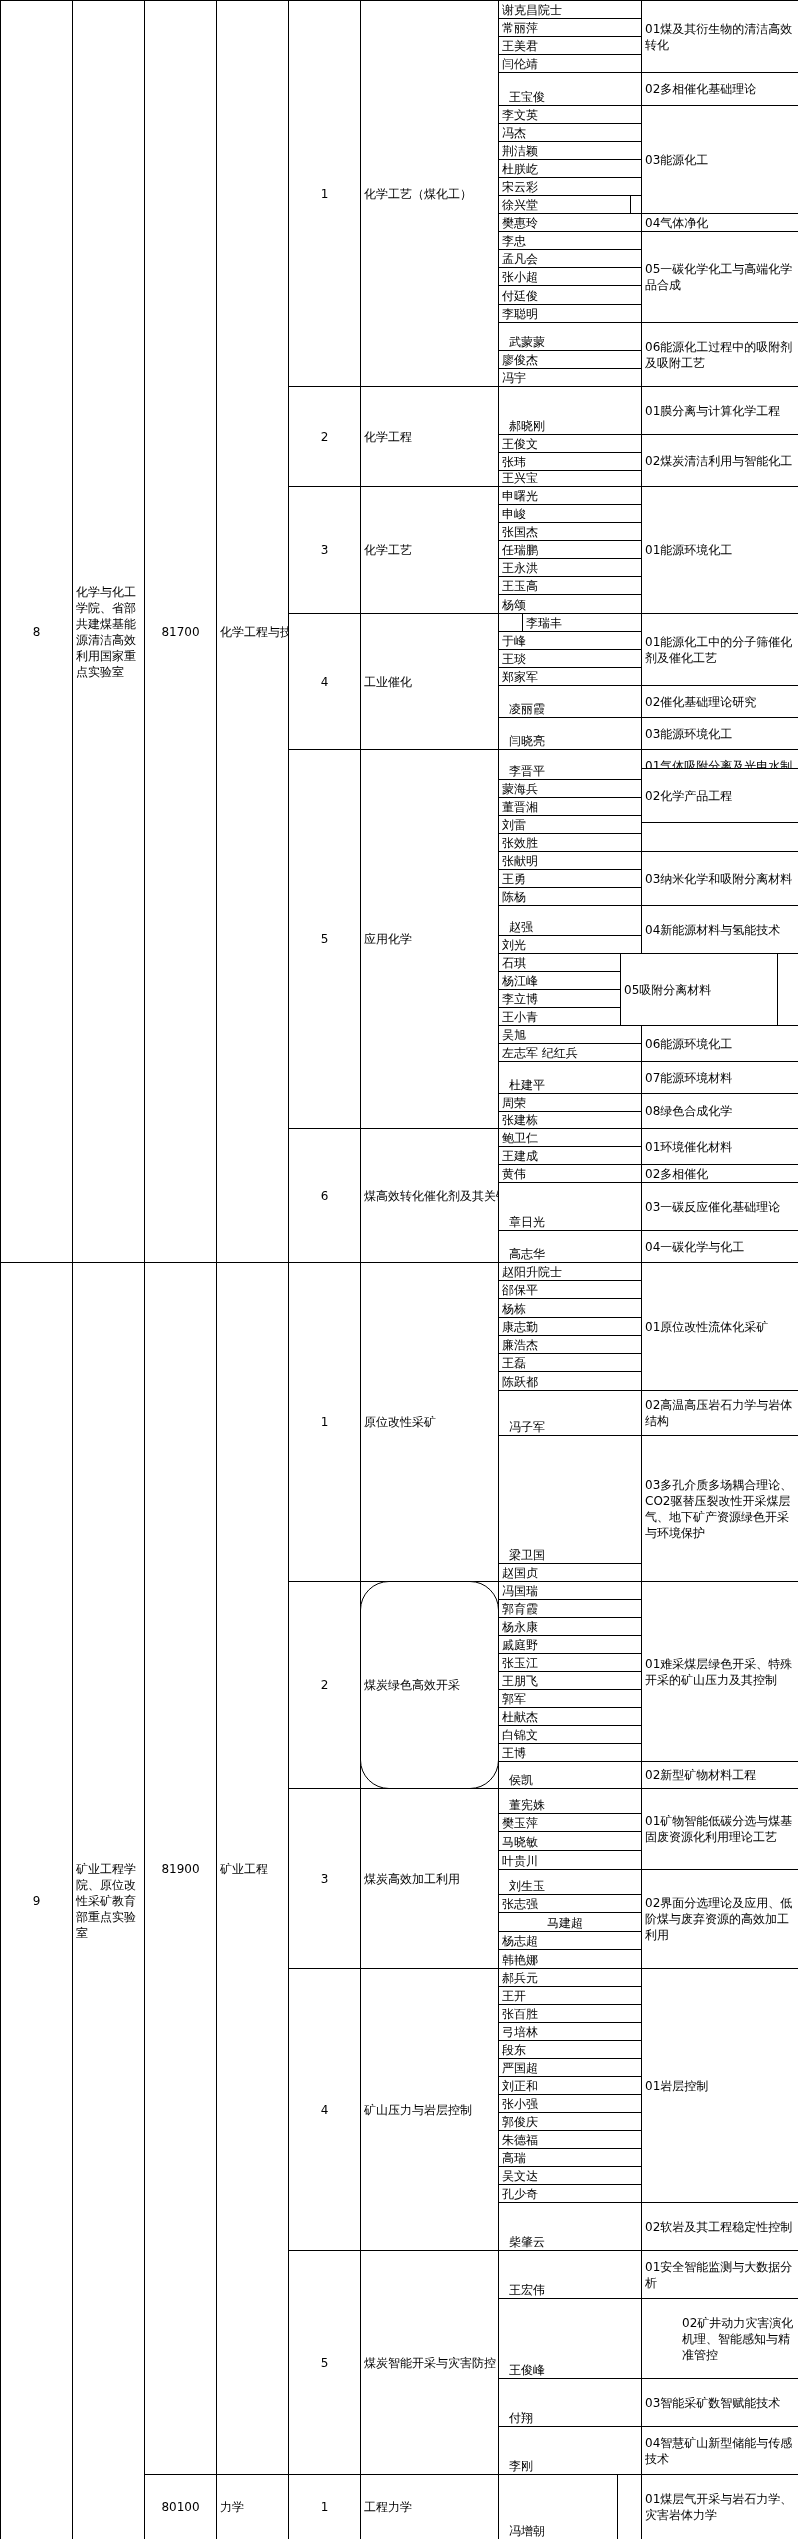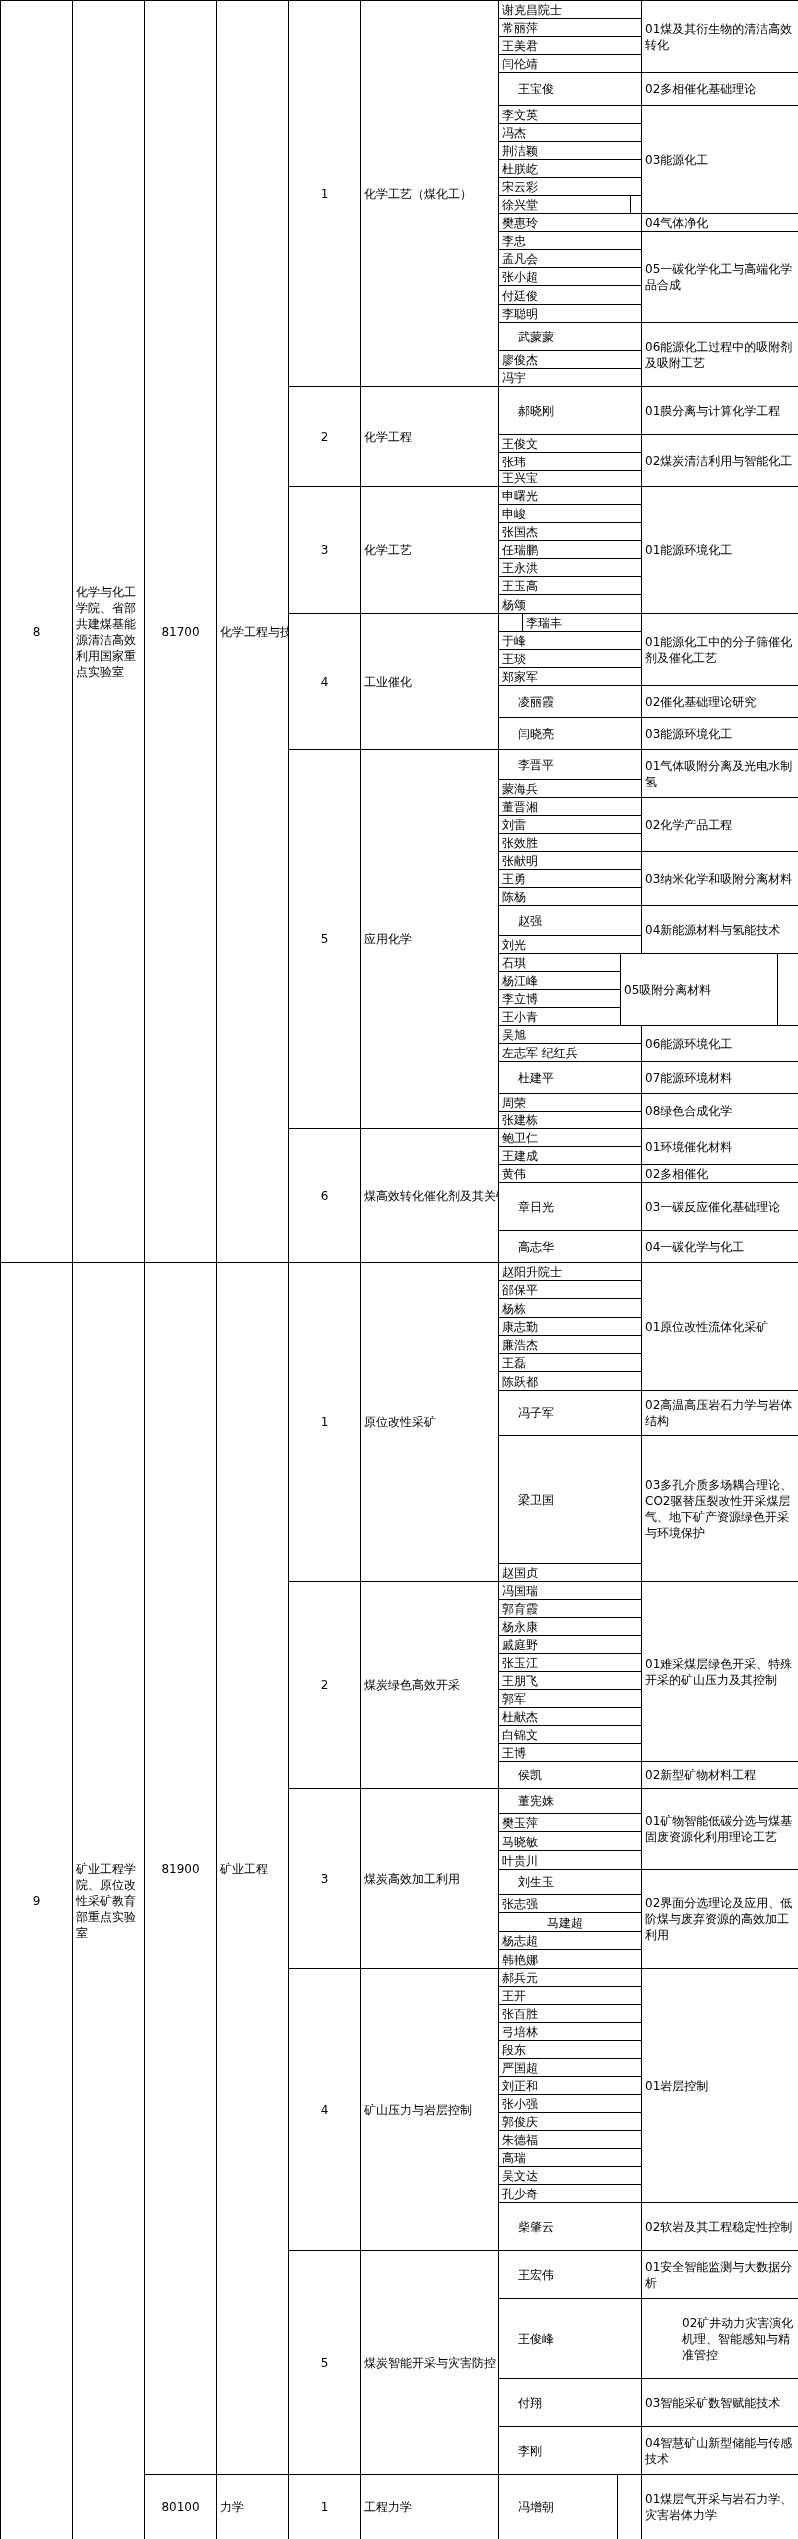--- a/index.html
+++ b/index.html
@@ -1,21 +1,21 @@
 <!DOCTYPE html>
 <html><head>
 <meta charset="utf-8">
 <style>
   html,body{margin:0;padding:0;background:#fff;}
   body{width:798px;height:2539px;position:relative;overflow:hidden;font-family:"DejaVu Sans","Liberation Sans",sans-serif;font-size:12px;color:#000;}
   .cell{position:absolute;box-sizing:border-box;border:1px solid #000;display:flex;align-items:center;overflow:hidden;line-height:16px;background:#fff;}
   .center{justify-content:center;text-align:center;}
   .left{justify-content:flex-start;text-align:left;padding-left:3px;}
   .name{align-items:flex-end;padding-left:3px;white-space:nowrap;}
-  .namemid{align-items:center;padding-left:19px;white-space:nowrap;}
+  .namemid{align-items:flex-end;padding-left:10px;white-space:nowrap;}
   .wrap{white-space:normal;word-break:break-all;}
   .nowrap{white-space:nowrap;}
 </style>
 </head>
 <body>
 
 <div id="table">
     <div class="cell center" style="left: 0px; width: 73px; top: 0px; height: 1263px;">
       <span>8</span>
     </div>
@@ -216,21 +216,21 @@
     </div>
     <div class="cell name" style="left: 498px; width: 144px; top: 797px; height: 19px;">
       <span>董晋湘</span>
     </div>
     <div class="cell name" style="left: 498px; width: 144px; top: 815px; height: 19px;">
       <span>刘雷</span>
     </div>
     <div class="cell name" style="left: 498px; width: 144px; top: 833px; height: 19px;">
       <span>张效胜</span>
     </div>
-    <div class="cell left wrap" style="left: 641px; width: 158px; top: 797px; height: 55px;">
+    <div class="cell left wrap" style="left: 641px; width: 158px; top: 768px; height: 55px;">
       <span>02化学产品工程</span>
     </div>
     <div class="cell name" style="left: 498px; width: 144px; top: 851px; height: 19px;">
       <span>张献明</span>
     </div>
     <div class="cell name" style="left: 498px; width: 144px; top: 869px; height: 19px;">
       <span>王勇</span>
     </div>
     <div class="cell name" style="left: 498px; width: 144px; top: 887px; height: 19px;">
       <span>陈杨</span>
@@ -372,21 +372,21 @@
     </div>
     <div class="cell name" style="left: 498px; width: 144px; top: 1563px; height: 19px;">
       <span>赵国贞</span>
     </div>
     <div class="cell left wrap" style="left: 641px; width: 158px; top: 1435px; height: 147px;">
       <span>03多孔介质多场耦合理论、CO2驱替压裂改性开采煤层气、地下矿产资源绿色开采与环境保护</span>
     </div>
     <div class="cell center" style="left: 288px; width: 73px; top: 1581px; height: 208px;">
       <span>2</span>
     </div>
-    <div class="cell left nowrap" style="left: 360px; width: 139px; top: 1581px; height: 208px;">
+    <div class="cell left nowrap" style="left: 360px; width: 139px; top: 1581px; height: 208px; border-radius: 29px;">
       <span>煤炭绿色高效开采</span>
     </div>
     <div class="cell name" style="left: 498px; width: 144px; top: 1581px; height: 19px;">
       <span>冯国瑞</span>
     </div>
     <div class="cell name" style="left: 498px; width: 144px; top: 1599px; height: 19px;">
       <span>郭育霞</span>
     </div>
     <div class="cell name" style="left: 498px; width: 144px; top: 1617px; height: 19px;">
       <span>杨永康</span>

